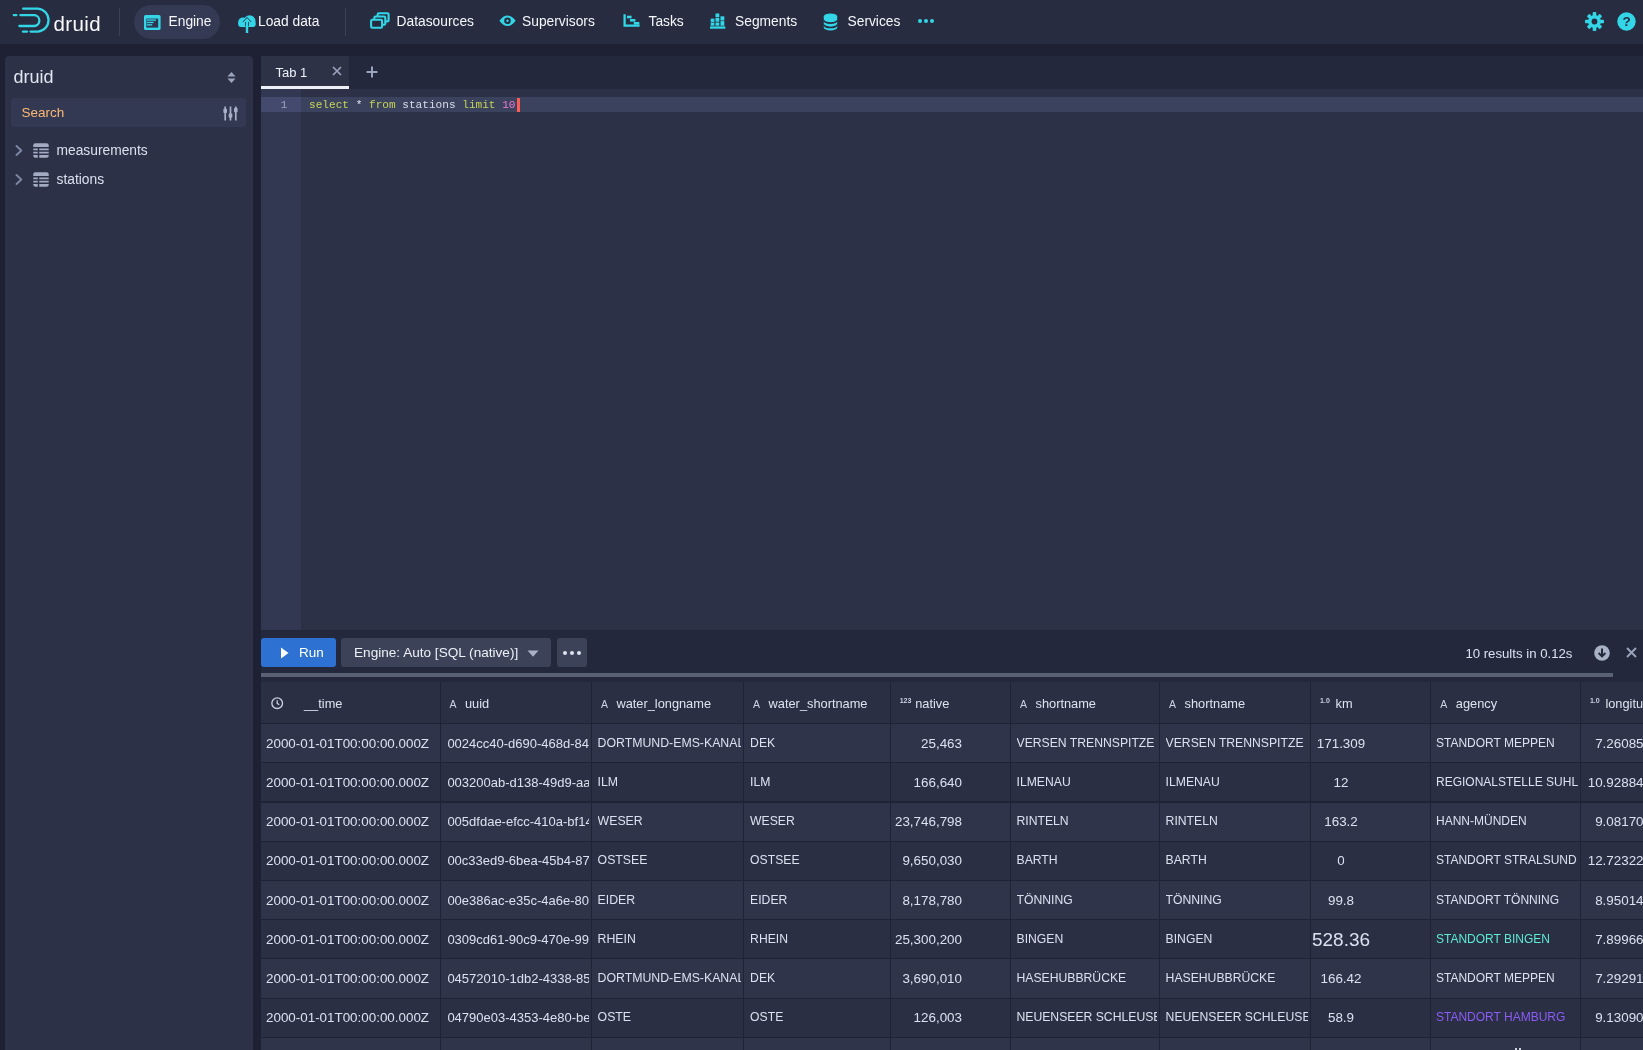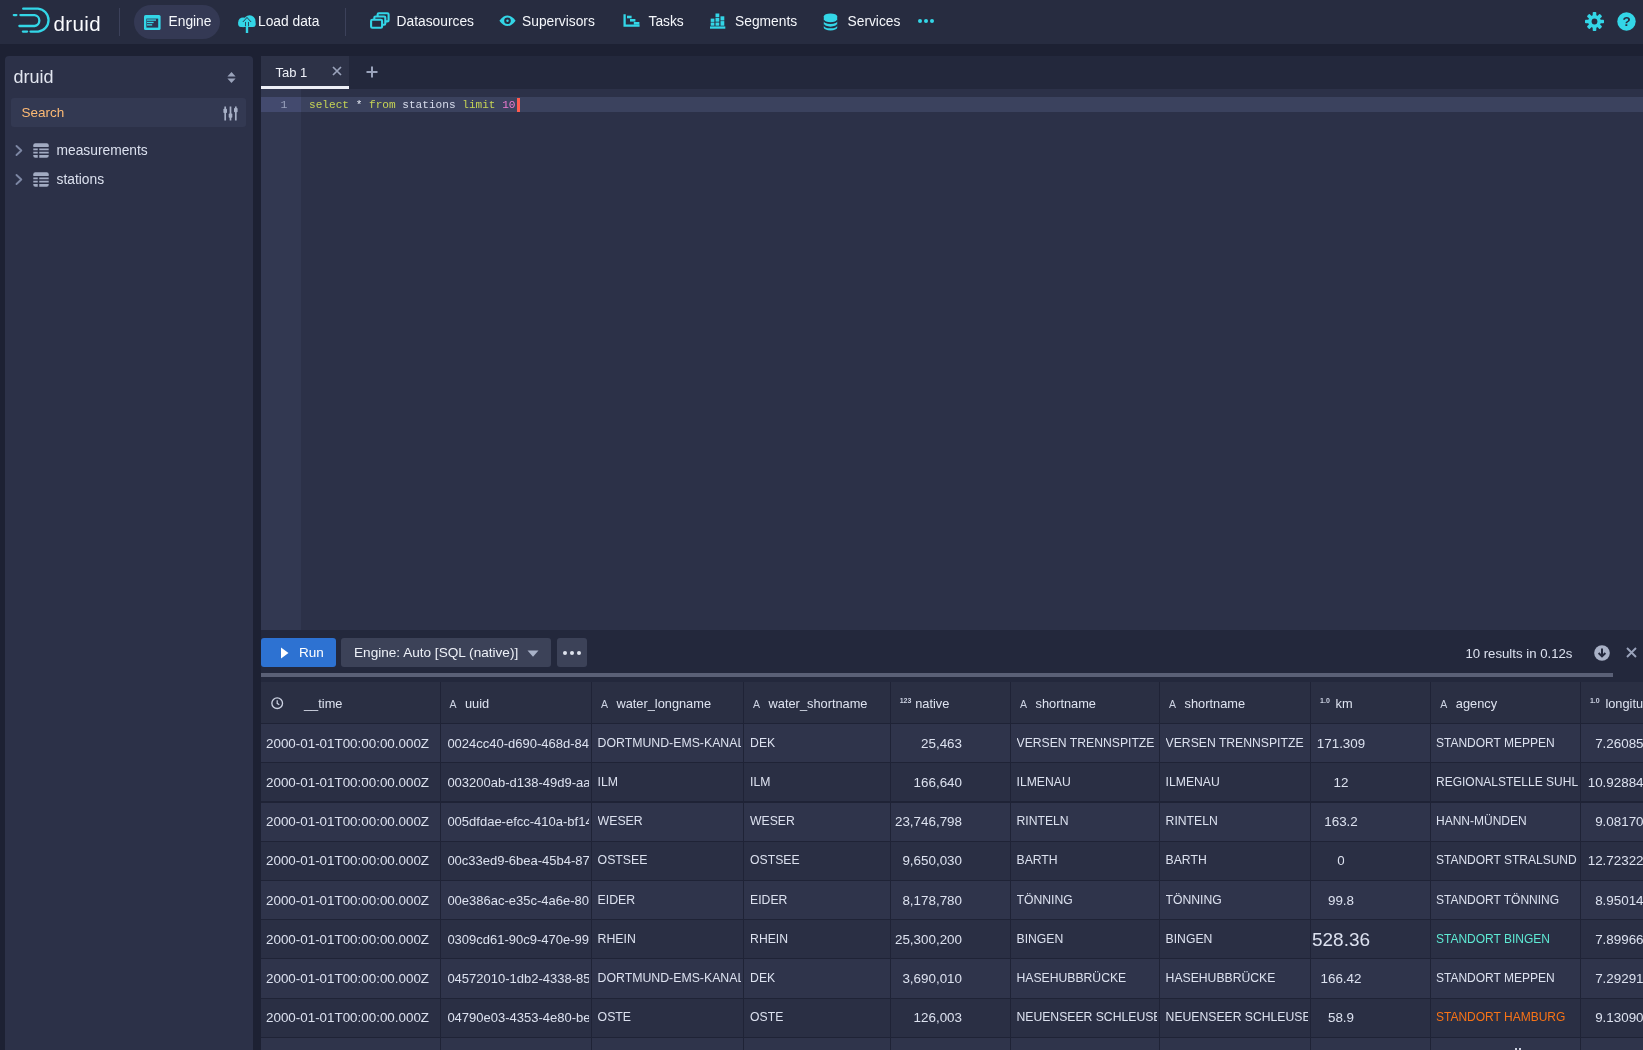--- a/index.html
+++ b/index.html
@@ -296,21 +296,21 @@
 <div style="position:absolute;top:959.1px;height:39.25px;line-height:39.25px;overflow:hidden;font-size:12.0px;color:#dce1ef;white-space:pre;left:1436.0px;width:142.20000000000016px;">STANDORT MEPPEN</div>
 <div style="position:absolute;top:959.1px;height:39.25px;line-height:39.25px;overflow:hidden;font-size:13.4px;color:#dce1ef;white-space:pre;right:-8px;">7.292912</div>
 <div style="position:absolute;top:998.35px;height:39.25px;line-height:39.25px;overflow:hidden;font-size:13.4px;color:#dce1ef;white-space:pre;left:266px;width:171.8px;">2000-01-01T00:00:00.000Z</div>
 <div style="position:absolute;top:998.35px;height:39.25px;line-height:39.25px;overflow:hidden;font-size:13px;color:#dce1ef;white-space:pre;left:447.4px;width:141.79999999999998px;">04790e03-4353-4e80-be12-8a7b6c5d4e3f</div>
 <div style="position:absolute;top:998.35px;height:39.25px;line-height:39.25px;overflow:hidden;font-size:12.3px;color:#dce1ef;white-space:pre;left:597.6px;width:143.80000000000007px;">OSTE</div>
 <div style="position:absolute;top:998.35px;height:39.25px;line-height:39.25px;overflow:hidden;font-size:12.2px;color:#dce1ef;white-space:pre;left:750.1px;width:137.90000000000003px;">OSTE</div>
 <div style="position:absolute;top:998.35px;height:39.25px;line-height:39.25px;overflow:hidden;font-size:13.4px;color:#dce1ef;white-space:pre;right:681px;">126,003</div>
 <div style="position:absolute;top:998.35px;height:39.25px;line-height:39.25px;overflow:hidden;font-size:12.2px;color:#dce1ef;white-space:pre;left:1016.5px;width:140.89999999999992px;">NEUENSEER SCHLEUSENGRABEN</div>
 <div style="position:absolute;top:998.35px;height:39.25px;line-height:39.25px;overflow:hidden;font-size:12.2px;color:#dce1ef;white-space:pre;left:1165.6px;width:142.8px;">NEUENSEER SCHLEUSENGRABEN</div>
 <div style="position:absolute;top:998.35px;height:39.25px;line-height:39.25px;overflow:hidden;font-size:13.4px;color:#dce1ef;white-space:pre;left:1341px;transform:translate(-50%,0);">58.9</div>
-<div style="position:absolute;top:998.35px;height:27px;line-height:39.25px;overflow:hidden;font-size:12.0px;color:#f97316;white-space:pre;left:1436.0px;width:142.20000000000016px;">STANDORT HAMBURG</div>
+<div style="position:absolute;top:998.35px;height:27px;line-height:39.25px;overflow:hidden;font-size:12.0px;color:#8b5cf6;white-space:pre;left:1436.0px;width:142.20000000000016px;">STANDORT HAMBURG</div>
 <div style="position:absolute;top:998.35px;height:39.25px;line-height:39.25px;overflow:hidden;font-size:13.4px;color:#dce1ef;white-space:pre;right:-8px;">9.130902</div>
 <div style="position:absolute;top:1037.6px;height:39.25px;line-height:39.25px;overflow:hidden;font-size:13.4px;color:#dce1ef;white-space:pre;left:266px;width:171.8px;">2000-01-01T00:00:00.000Z</div>
 <div style="position:absolute;top:1037.6px;height:39.25px;line-height:39.25px;overflow:hidden;font-size:13px;color:#dce1ef;white-space:pre;left:447.4px;width:141.79999999999998px;">04a1b2c3-d4e5-4f60-8192-a3b4c5d6e7f8</div>
 <div style="position:absolute;top:1037.6px;height:39.25px;line-height:39.25px;overflow:hidden;font-size:12.3px;color:#dce1ef;white-space:pre;left:597.6px;width:143.80000000000007px;">TRAVE</div>
 <div style="position:absolute;top:1037.6px;height:39.25px;line-height:39.25px;overflow:hidden;font-size:12.2px;color:#dce1ef;white-space:pre;left:750.1px;width:137.90000000000003px;">TRAVE</div>
 <div style="position:absolute;top:1037.6px;height:39.25px;line-height:39.25px;overflow:hidden;font-size:13.4px;color:#dce1ef;white-space:pre;right:681px;">9,480,020</div>
 <div style="position:absolute;top:1037.6px;height:39.25px;line-height:39.25px;overflow:hidden;font-size:12.2px;color:#dce1ef;white-space:pre;left:1016.5px;width:140.89999999999992px;">LÜBECK</div>
 <div style="position:absolute;top:1037.6px;height:39.25px;line-height:39.25px;overflow:hidden;font-size:12.2px;color:#dce1ef;white-space:pre;left:1165.6px;width:142.8px;">LÜBECK</div>
 <div style="position:absolute;top:1037.6px;height:39.25px;line-height:39.25px;overflow:hidden;font-size:13.4px;color:#dce1ef;white-space:pre;left:1341px;transform:translate(-50%,0);">17.6</div>
 <div style="position:absolute;top:1037.6px;height:39.25px;line-height:39.25px;overflow:hidden;font-size:12.0px;color:#dce1ef;white-space:pre;left:1436.0px;width:142.20000000000016px;">STANDORT TÖNNING</div>

